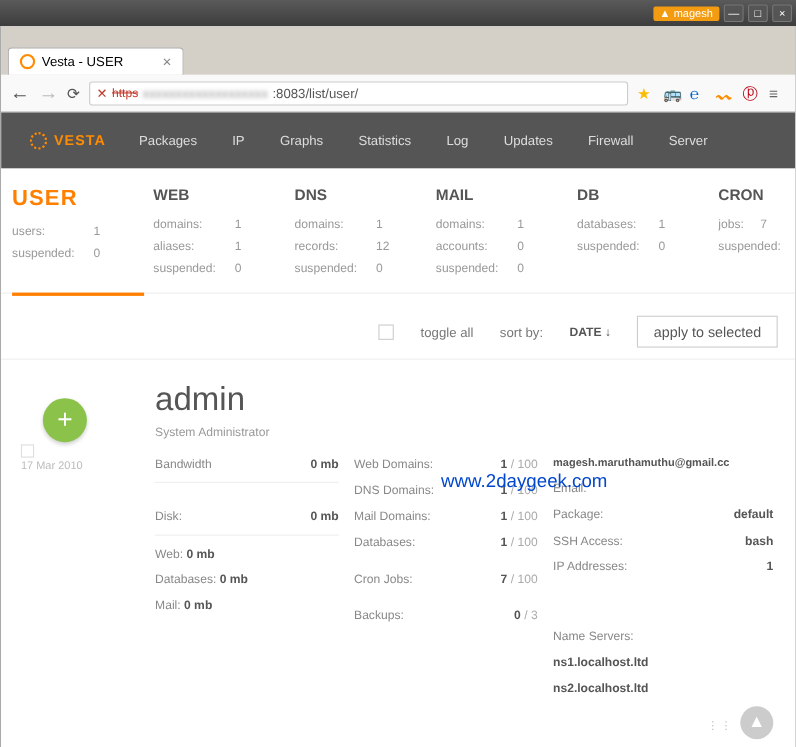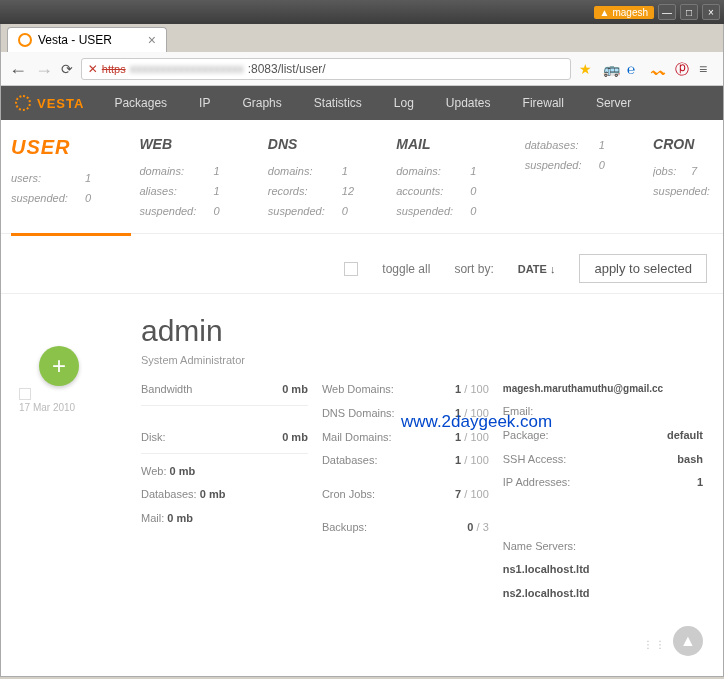--- a/index.html
+++ b/index.html
@@ -3,48 +3,48 @@
 <meta charset="utf-8">
 <style>
 * { margin: 0; padding: 0; box-sizing: border-box; font-family: Arial, sans-serif; }
 body { width: 724px; height: 679px; background: #d4d0c8; overflow: hidden; }
 
 .window-titlebar { background: linear-gradient(#5a5a5a, #3c3c3c); height: 24px; display: flex; align-items: center; justify-content: flex-end; padding: 0 4px; gap: 4px; color: #fff; font-size: 11px; }
 .window-titlebar .user-badge { background: #f39c12; color: #fff; padding: 1px 6px; border-radius: 2px; font-size: 10px; display: flex; align-items: center; gap: 3px; }
 .window-titlebar .wbtn { width: 18px; height: 16px; background: #555; border: 1px solid #777; border-radius: 2px; display: flex; align-items: center; justify-content: center; font-size: 10px; cursor: pointer; }
 
 .browser-chrome { background: #f5f5f5; border: 1px solid #aaa; border-top: none; }
-.tab-strip { display: flex; align-items: flex-end; height: 28px; background: #d4d0c8; padding-left: 6px; }
+.tab-strip { display: flex; align-items: flex-end; height: 44px; background: #d4d0c8; padding-left: 6px; }
 .tab { background: #fff; border: 1px solid #aaa; border-bottom: none; border-radius: 4px 4px 0 0; padding: 4px 10px; font-size: 12px; display: flex; align-items: center; gap: 6px; min-width: 160px; }
 .tab-favicon { width: 14px; height: 14px; border-radius: 50%; border: 2px solid #ff8c00; }
 .tab-close { color: #888; font-size: 14px; cursor: pointer; margin-left: auto; }
 
 .toolbar { display: flex; align-items: center; gap: 8px; padding: 4px 8px; background: #f9f9f9; border-bottom: 1px solid #ccc; height: 34px; }
 .nav-arrow { font-size: 18px; color: #555; cursor: pointer; }
 .reload { font-size: 14px; color: #555; cursor: pointer; }
 .url-bar { flex: 1; border: 1px solid #ccc; border-radius: 3px; background: #fff; padding: 3px 6px; font-size: 12px; display: flex; align-items: center; gap: 4px; color: #555; }
 .url-bar .https { color: #c0392b; text-decoration: line-through; font-size: 11px; }
 .url-bar .blur { filter: blur(2px); color: #999; }
 .tb-icon { width: 16px; height: 16px; cursor: pointer; font-size: 14px; }
 .star { color: #fbbc04; }
 .bus { color: #d33; }
 .euro { color: #06c; }
 .wave { color: #ff8c00; }
 .pin { color: #bd081c; }
 .menu3 { color: #666; }
 
 .content { background: #fff; height: 590px; overflow: hidden; position: relative; }
 
-.topnav { background: #555; color: #ccc; display: flex; align-items: center; height: 34px; font-size: 12px; }
+.topnav { background: #555; color: #ccc; display: flex; align-items: center; height: 51px; font-size: 12px; padding-left: 12px; }
 .brand { display: flex; align-items: center; gap: 6px; padding: 0 14px; color: #ff8c00; font-weight: bold; font-size: 13px; letter-spacing: 1px; }
 .brand-ring { width: 16px; height: 16px; border: 2px dotted #ff8c00; border-radius: 50%; }
 .topnav a { color: #ddd; padding: 0 16px; cursor: pointer; }
 
 .stat-strip { display: flex; padding: 16px 10px 12px 10px; gap: 0; font-size: 11px; color: #999; border-bottom: 1px solid #eee; }
-.stat-col { flex: 1; min-width: 0; font-style: italic; }
+.stat-col { flex: 1; min-width: 0; }
 .stat-col.user h2 { color: #ff7f00; font-size: 20px; font-weight: bold; letter-spacing: 1px; }
 .stat-col h2 { color: #555; font-size: 14px; font-weight: bold; margin-bottom: 10px; }
 .stat-row { display: flex; gap: 8px; line-height: 1.8; }
 .stat-row .k { min-width: 66px; }
 
 .orange-bar { height: 3px; width: 120px; background: #ff7f00; margin-left: 10px; margin-top: -1px; }
 
 .controls { display: flex; align-items: center; justify-content: flex-end; gap: 24px; padding: 18px 16px 10px 16px; font-size: 12px; color: #777; border-bottom: 1px solid #eee; }
 .checkbox { width: 14px; height: 14px; border: 1px solid #ccc; background: #fff; }
 .sort-label { color: #555; font-weight: bold; font-size: 11px; }
@@ -175,20 +175,21 @@
         <div class="stat-row">
             <span class="k">accounts:</span>
             <span>0</span>
           </div>
         <div class="stat-row">
             <span class="k">suspended:</span>
             <span>0</span>
           </div>
       </div>
       <div class="stat-col">
+        <h2>DB</h2>
         <div class="stat-row">
             <span class="k">databases:</span>
             <span>1</span>
           </div>
         <div class="stat-row">
             <span class="k">suspended:</span>
             <span>0</span>
           </div>
       </div>
       <div class="stat-col" style="max-width:60px;overflow:hidden">

